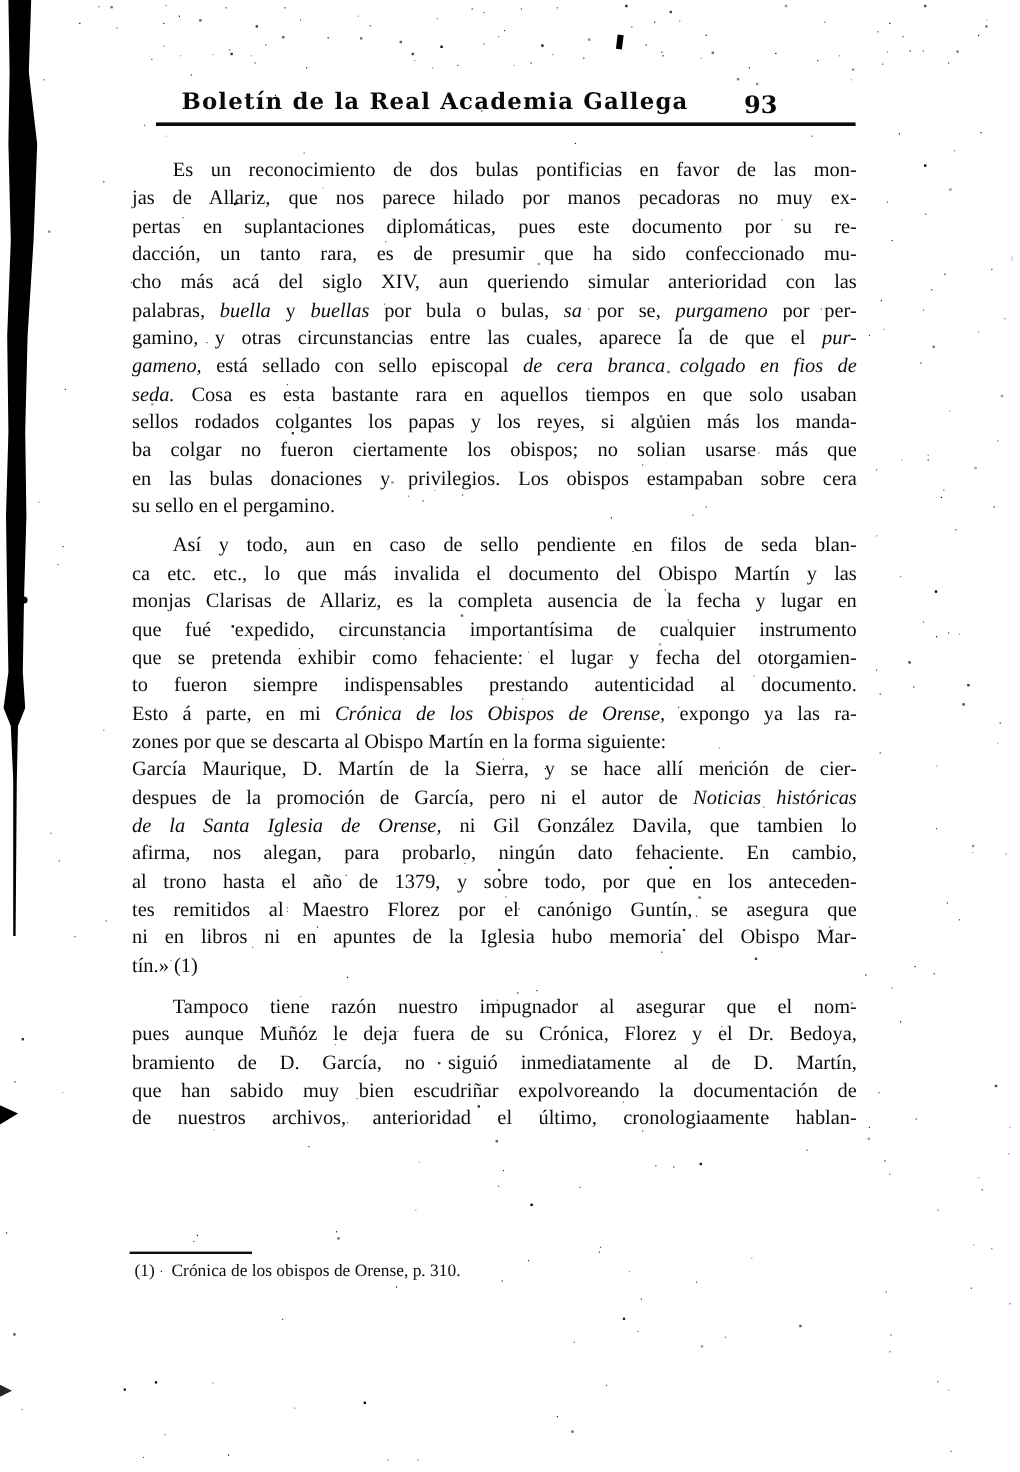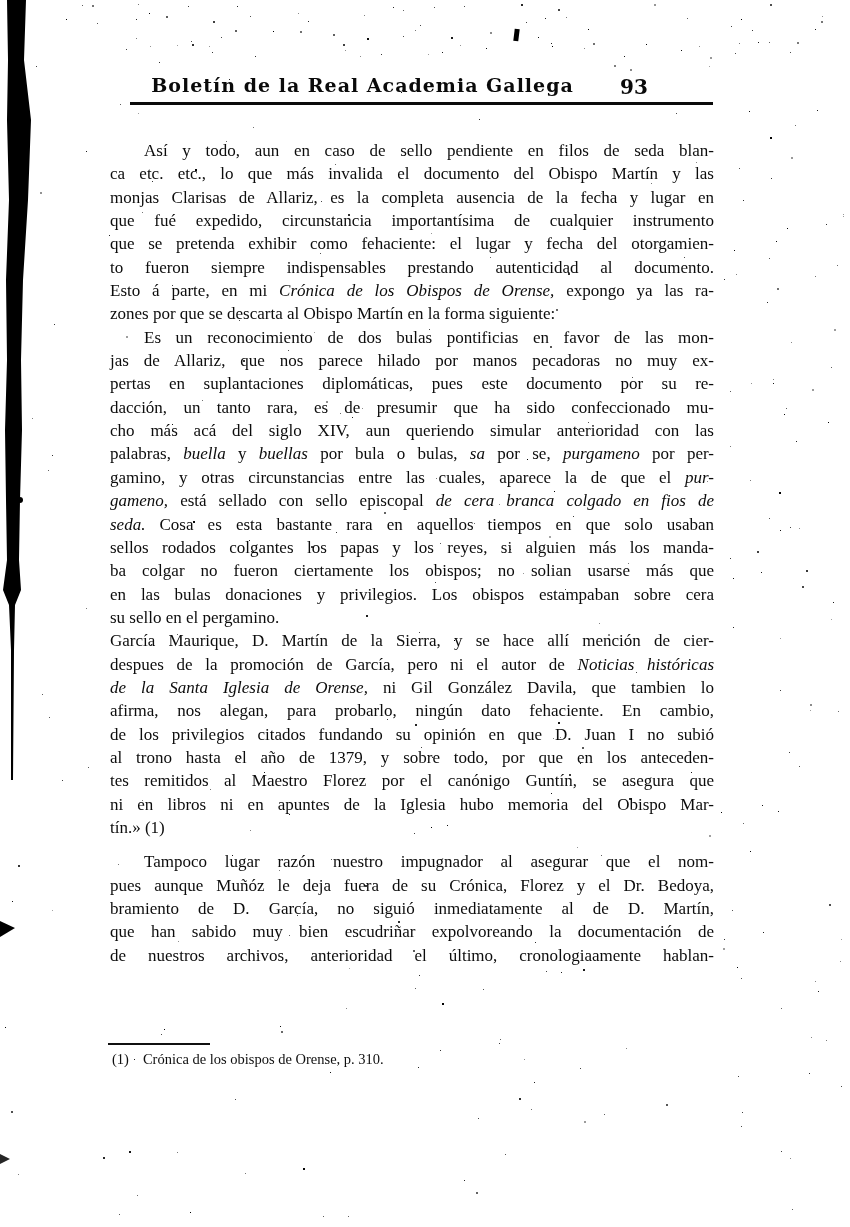--- a/index.html
+++ b/index.html
@@ -52,58 +52,57 @@
     <path fill="#000" opacity="0.85" d="M0,1154 L10,1159 L0,1164 Z"></path>
   </svg>
 
   <div class="ink-smudge"></div>
 
   <div class="header-title">Boletín de la Real Academia Gallega</div>
   <div class="page-number">93</div>
   <div class="header-rule"></div>
 
   <div class="body-text">
-      <div class="paragraph" style="margin-top: 9px;">
-        <div class="line first"><span>Así y todo, aun en caso de sello pendiente en filos de seda blan-</span></div>
-        <div class="line"><span>ca etc. etc., lo que más invalida el documento del Obispo Martín y las</span></div>
-        <div class="line"><span>monjas Clarisas de Allariz, es la completa ausencia de la fecha y lugar en</span></div>
-        <div class="line"><span>que fué expedido, circunstancia importantísima de cualquier instrumento</span></div>
-        <div class="line"><span>que se pretenda exhibir como fehaciente: el lugar y fecha del otorgamien-</span></div>
-        <div class="line"><span>to fueron siempre indispensables prestando autenticidad al documento.</span></div>
-        <div class="line"><span>Esto á parte, en mi </span><span class="it">Crónica de los Obispos de Orense,</span><span> expongo ya las ra-</span></div>
-        <div class="line no-just"><span>zones por que se descarta al Obispo Martín en la forma siguiente:</span></div>
-      </div>
       <div class="paragraph">
         <div class="line first"><span>Es un reconocimiento de dos bulas pontificias en favor de las mon-</span></div>
         <div class="line"><span>jas de Allariz, que nos parece hilado por manos pecadoras no muy ex-</span></div>
         <div class="line"><span>pertas en suplantaciones diplomáticas, pues este documento por su re-</span></div>
         <div class="line"><span>dacción, un tanto rara, es de presumir que ha sido confeccionado mu-</span></div>
         <div class="line"><span>cho más acá del siglo XIV, aun queriendo simular anterioridad con las</span></div>
         <div class="line"><span>palabras, </span><span class="it">buella</span><span> y </span><span class="it">buellas</span><span> por bula o bulas, </span><span class="it">sa</span><span> por se, </span><span class="it">purgameno</span><span> por per-</span></div>
         <div class="line"><span>gamino, y otras circunstancias entre las cuales, aparece la de que el </span><span class="it">pur-</span></div>
         <div class="line"><span class="it">gameno,</span><span> está sellado con sello episcopal </span><span class="it">de cera branca colgado en fios de</span></div>
         <div class="line"><span class="it">seda.</span><span> Cosa es esta bastante rara en aquellos tiempos en que solo usaban</span></div>
         <div class="line"><span>sellos rodados colgantes los papas y los reyes, si alguien más los manda-</span></div>
         <div class="line"><span>ba colgar no fueron ciertamente los obispos; no solian usarse más que</span></div>
         <div class="line"><span>en las bulas donaciones y privilegios. Los obispos estampaban sobre cera</span></div>
         <div class="line no-just"><span>su sello en el pergamino.</span></div>
       </div>
+      <div class="paragraph" style="margin-top: 9px;">
+        <div class="line first"><span>Así y todo, aun en caso de sello pendiente en filos de seda blan-</span></div>
+        <div class="line"><span>ca etc. etc., lo que más invalida el documento del Obispo Martín y las</span></div>
+        <div class="line"><span>monjas Clarisas de Allariz, es la completa ausencia de la fecha y lugar en</span></div>
+        <div class="line"><span>que fué expedido, circunstancia importantísima de cualquier instrumento</span></div>
+        <div class="line"><span>que se pretenda exhibir como fehaciente: el lugar y fecha del otorgamien-</span></div>
+        <div class="line"><span>to fueron siempre indispensables prestando autenticidad al documento.</span></div>
+        <div class="line"><span>Esto á parte, en mi </span><span class="it">Crónica de los Obispos de Orense,</span><span> expongo ya las ra-</span></div>
+        <div class="line no-just"><span>zones por que se descarta al Obispo Martín en la forma siguiente:</span></div>
+      </div>
       <div class="paragraph">
         <div class="line"><span>García Maurique, D. Martín de la Sierra, y se hace allí mención de cier-</span></div>
         <div class="line"><span>despues de la promoción de García, pero ni el autor de </span><span class="it">Noticias históricas</span></div>
         <div class="line"><span class="it">de la Santa Iglesia de Orense,</span><span> ni Gil González Davila, que tambien lo</span></div>
         <div class="line"><span>afirma, nos alegan, para probarlo, ningún dato fehaciente. En cambio,</span></div>
-        <div class="line"><span>de los privilegios citados fundando su opinión en que D. Juan I no subió</span></div>
         <div class="line"><span>al trono hasta el año de 1379, y sobre todo, por que en los anteceden-</span></div>
         <div class="line"><span>tes remitidos al Maestro Florez por el canónigo Guntín, se asegura que</span></div>
         <div class="line"><span>ni en libros ni en apuntes de la Iglesia hubo memoria del Obispo Mar-</span></div>
         <div class="line no-just"><span>tín.» (1)</span></div>
       </div>
       <div class="paragraph" style="margin-top: 11px;">
-        <div class="line first"><span>Tampoco lugar razón nuestro impugnador al asegurar que el nom-</span></div>
+        <div class="line first"><span>Tampoco tiene razón nuestro impugnador al asegurar que el nom-</span></div>
         <div class="line"><span>pues aunque Muñóz le deja fuera de su Crónica, Florez y el Dr. Bedoya,</span></div>
         <div class="line"><span>bramiento de D. García, no siguió inmediatamente al de D. Martín,</span></div>
         <div class="line"><span>que han sabido muy bien escudriñar expolvoreando la documentación de</span></div>
         <div class="line"><span>de nuestros archivos, anterioridad el último, cronologiaamente hablan-</span></div>
       </div>
     </div>
 
   <div class="footnote-rule"></div>
   <div class="footnote">
     <span class="fn-marker">(1)</span><span class="fn-text">Crónica de los obispos de Orense, p. 310.</span>

